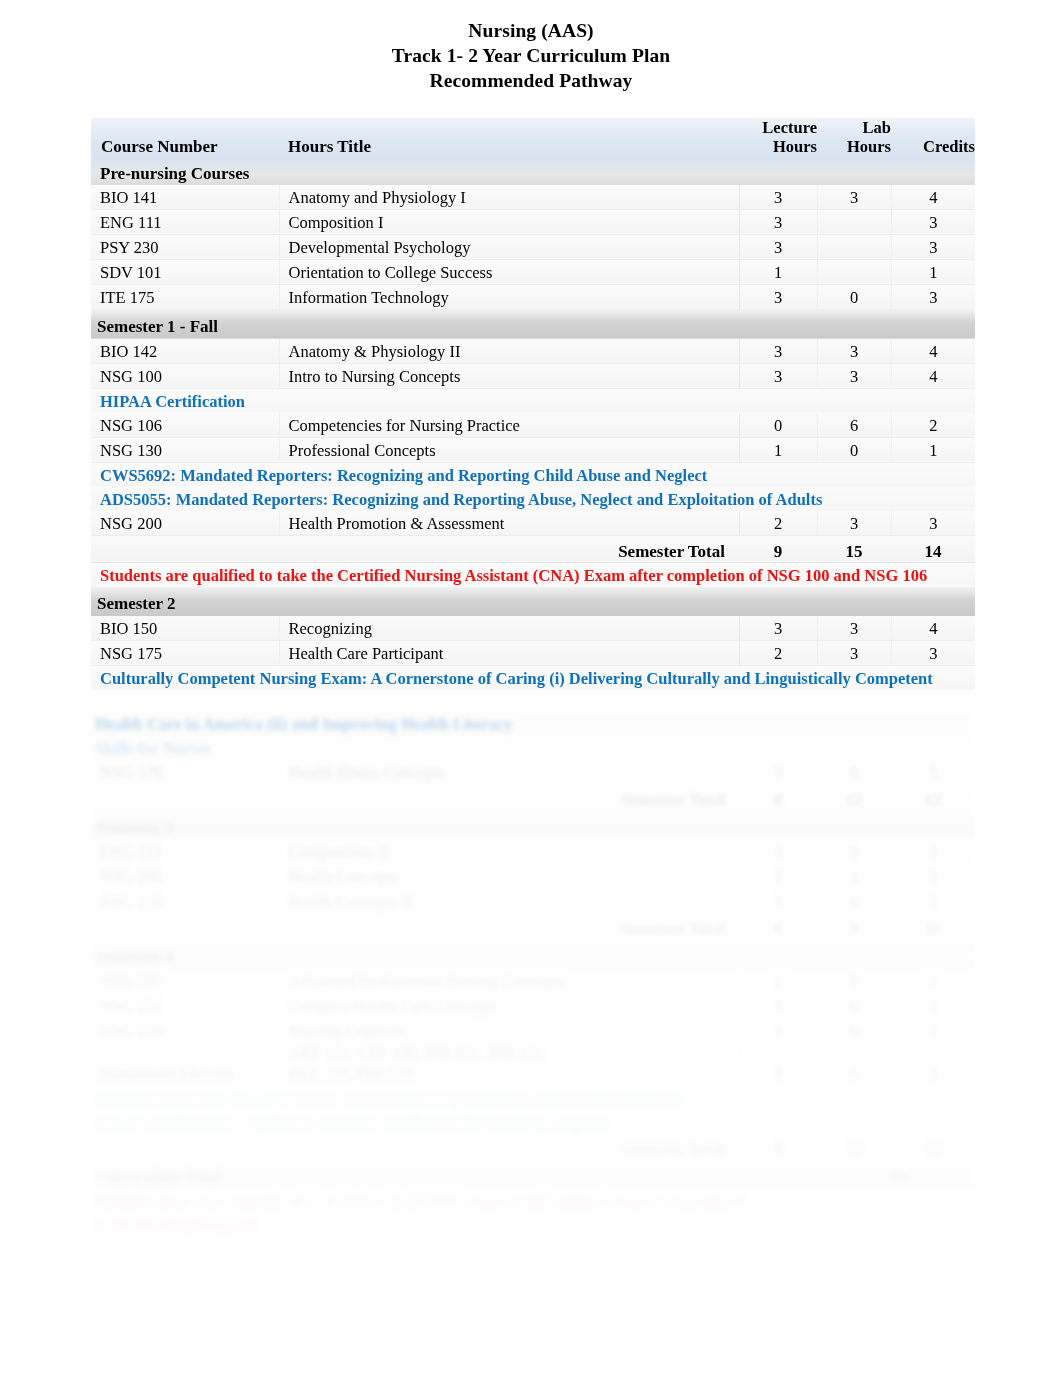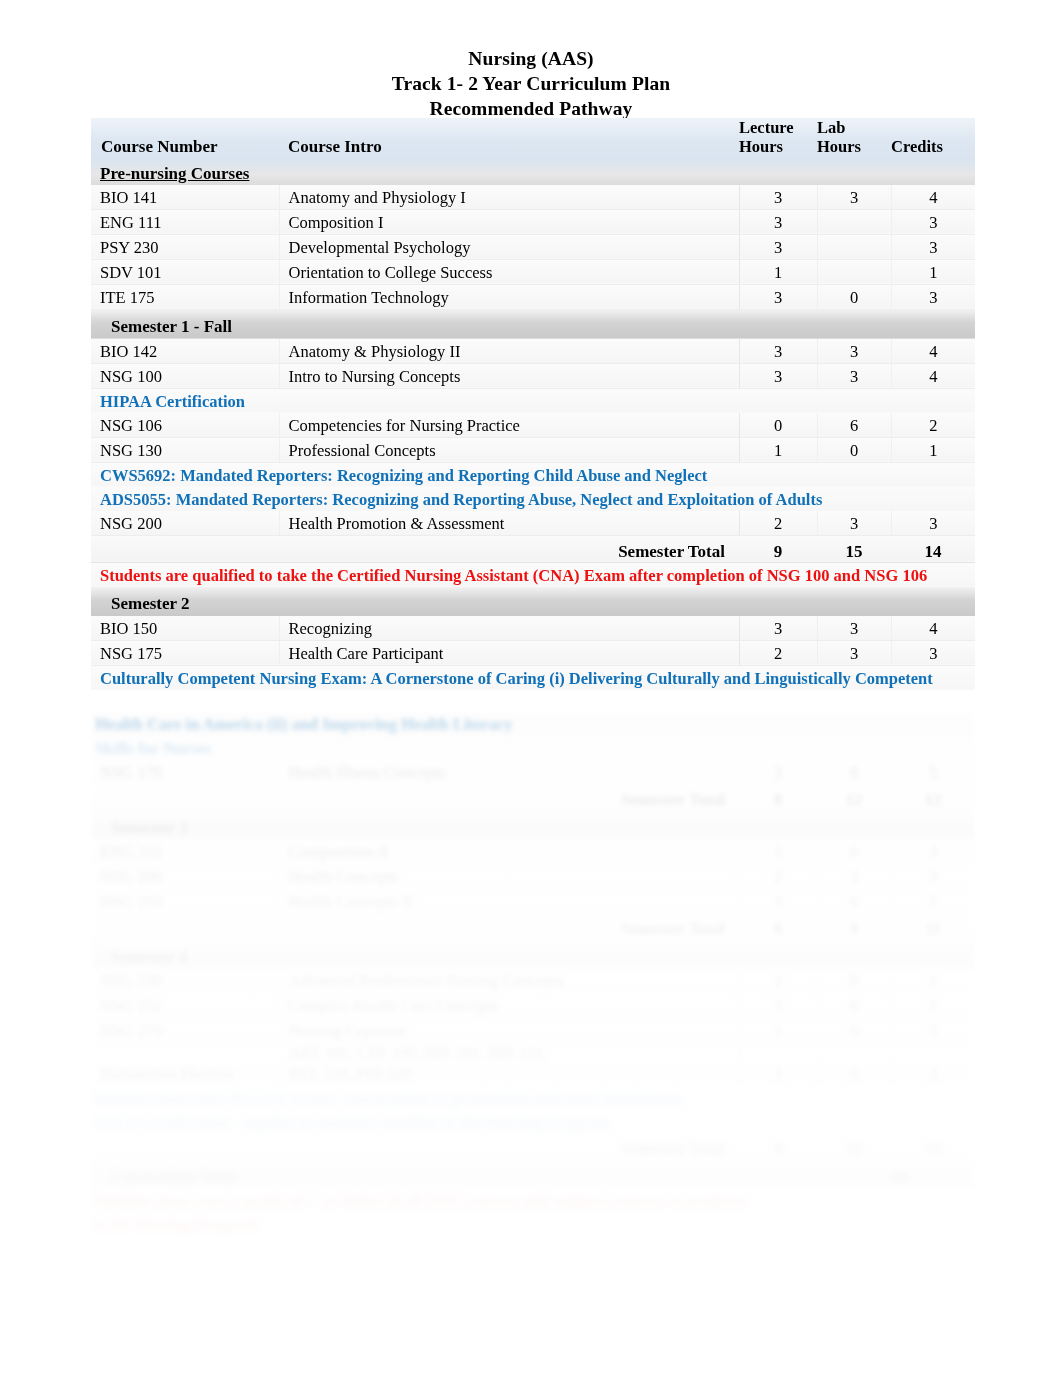--- a/index.html
+++ b/index.html
@@ -13,21 +13,21 @@
     position: relative;
     font-family: "Liberation Serif", serif;
     color: #000000;
     overflow: hidden;
   }
 
   
   .title-block {
     position: absolute;
     left: 0;
-    top: 46px;
+    top: 18px;
     width: 1062px;
     text-align: center;
   }
   .title-line {
     font-family: "Liberation Serif", serif;
     font-weight: bold;
     font-size: 19.5px;
     line-height: 25px;
     letter-spacing: 0.1px;
     color: #000;
@@ -58,45 +58,45 @@
   
   .hdr-row td {
     background: linear-gradient(180deg,#eef3f9 0%, #dde7f2 55%, #d9e4f0 100%);
     height: 38px;
     vertical-align: bottom;
     padding-bottom: 2px;
     font-weight: bold;
     font-size: 17px;
   }
   .hdr-row td.hcol {
-    text-align: left;
+    text-align: right;
     font-size: 16.5px;
     line-height: 1.18;
   }
   .hdr-row td.hleft { padding-left: 10px; text-align: left; }
   .hdr-row td.htitle { padding-left: 9px; text-align: left; }
 
   .hdr-sub td {
     background: linear-gradient(180deg,#d9e4f0 0%, #e7e7e7 60%, #dcdcdc 100%);
     height: 25px;
     font-weight: bold;
     font-size: 17px;
     padding-bottom: 1px;
   }
-  .hdr-sub td.hleft { padding-left: 9px; text-decoration: underline; }
+  .hdr-sub td.hleft { padding-left: 9px; }
 
   
   .section-row td {
     background: linear-gradient(180deg,#f2f2f2 0%, #d3d3d3 45%, #c9c9c9 100%);
     height: 27px;
     font-weight: bold;
     font-size: 17px;
     padding-bottom: 2px;
   }
-  .section-row td.sleft { padding-left: 20px; }
+  .section-row td.sleft { padding-left: 6px; }
 
   
   .data-row td {
     background: linear-gradient(180deg,#fbfbfb 0%, #f5f5f5 100%);
     height: 24px;
     border-bottom: 1px solid #ededed;
   }
   .data-row td.cnum   { padding-left: 9px; border-right: 1px solid #efefef; }
   .data-row td.ctitle { padding-left: 9px; border-right: 1px solid #e7e7e7; }
   .data-row td.cval   { text-align: center; border-right: 1px solid #f0f0f0; }
@@ -193,21 +193,21 @@
     <col class="c-num">
       <col class="c-title">
       <col class="c-lec">
       <col class="c-lab">
       <col class="c-cred">
   </colgroup>
   <tbody>
 
     <tr class="hdr-row">
       <td class="hleft">Course Number</td>
-      <td class="htitle">Course Intro</td>
+      <td class="htitle">Hours Title</td>
       <td class="hcol">
         <div>Lecture</div>
         <div>Hours</div>
       </td>
       <td class="hcol">
         <div>Lab</div>
         <div>Hours</div>
       </td>
       <td class="hcol">Credits</td>
     </tr>

